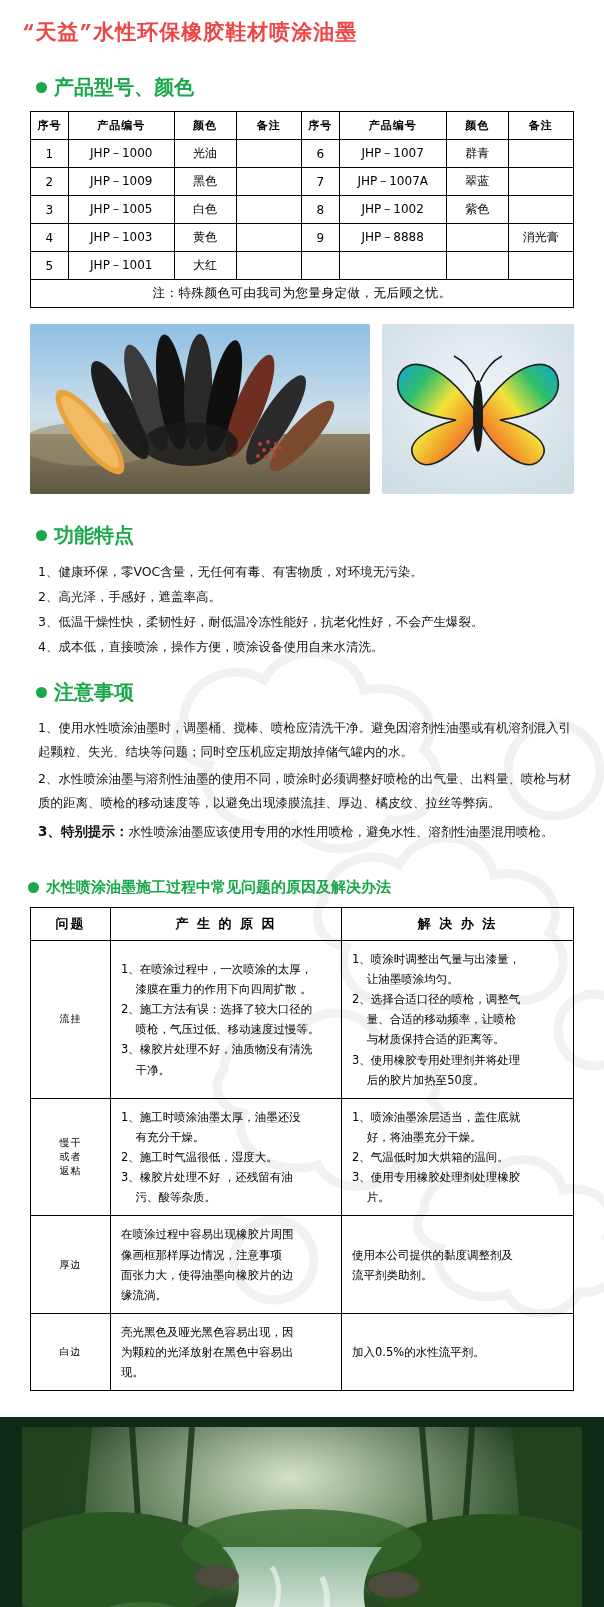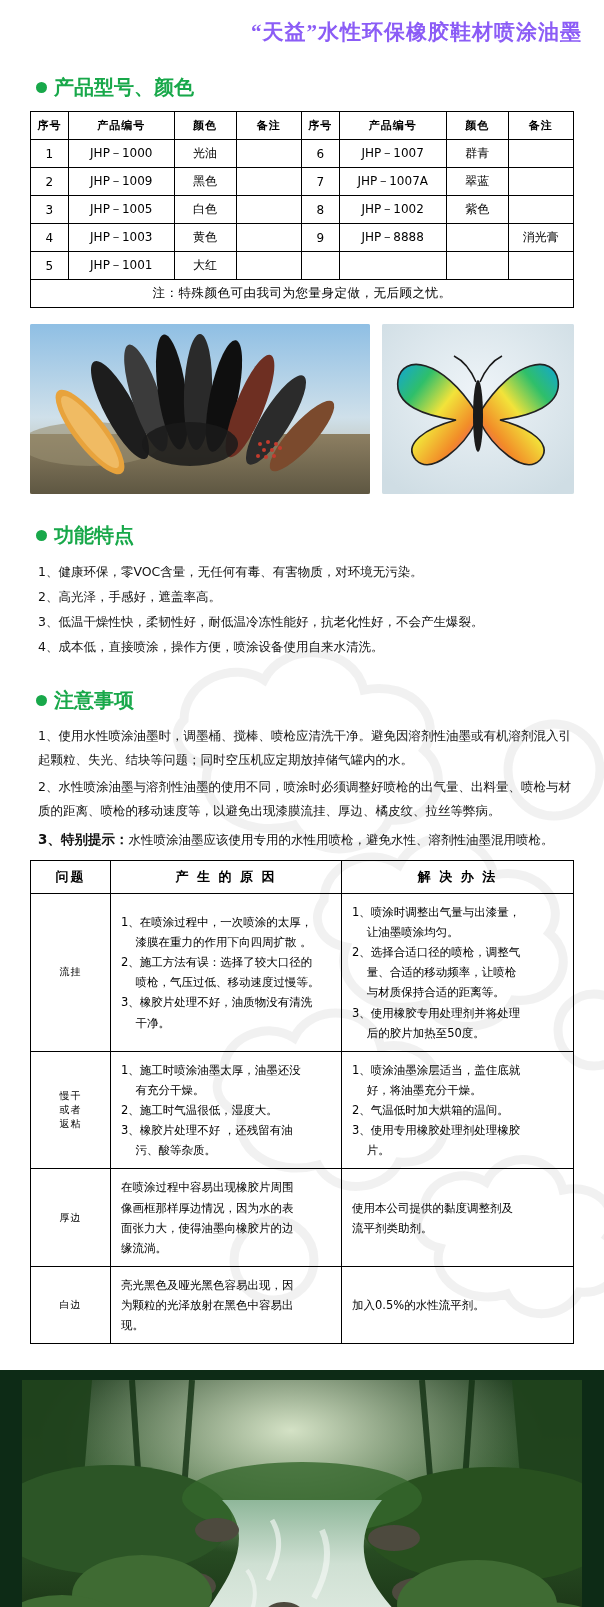--- a/index.html
+++ b/index.html
@@ -29,27 +29,27 @@
     opacity: 0.35;
     pointer-events: none;
     z-index: 0;
   }
   .content {
     position: relative;
     z-index: 2;
     padding: 0 22px;
   }
   .main-title {
-    text-align: right;
-    font-family: Liberation Serif, serif;
+    text-align: left;
+    font-family: Liberation Mono, monospace;
     font-weight: bold;
     font-size: 21px;
     letter-spacing: 1px;
     padding: 18px 0 14px 0;
-    color: #8b5cf6;
+    color: #ef4444;
   }
   .section-head {
     display: flex;
     align-items: center;
     gap: 7px;
     margin: 14px 0 10px 14px;
   }
   .bullet-dot {
     width: 11px;
     height: 11px;
@@ -345,32 +345,36 @@
       <span class="bullet-dot"></span>
       <span class="label">功能特点</span>
     </div>
     <div class="feature-list">
       <div>1、健康环保，零VOC含量，无任何有毒、有害物质，对环境无污染。</div>
       <div>2、高光泽，手感好，遮盖率高。</div>
       <div>3、低温干燥性快，柔韧性好，耐低温冷冻性能好，抗老化性好，不会产生爆裂。</div>
       <div>4、成本低，直接喷涂，操作方便，喷涂设备使用自来水清洗。</div>
     </div>
 
-    <div class="section-head" style="margin-top:28px;">
+    <div class="section-head" style="margin-top:20px;">
       <span class="bullet-dot"></span>
       <span class="label">注意事项</span>
     </div>
     <div class="caution-list">
       <div class="li">1、使用水性喷涂油墨时，调墨桶、搅棒、喷枪应清洗干净。避免因溶剂性油墨或有机溶剂混入引起颗粒、失光、结块等问题；同时空压机应定期放掉储气罐内的水。</div>
       <div class="li">2、水性喷涂油墨与溶剂性油墨的使用不同，喷涂时必须调整好喷枪的出气量、出料量、喷枪与材质的距离、喷枪的移动速度等，以避免出现漆膜流挂、厚边、橘皮纹、拉丝等弊病。</div>
       <div class="li">
         <span class="hl" style="font-size:13.5px;">3、特别提示：</span><span>水性喷涂油墨应该使用专用的水性用喷枪，避免水性、溶剂性油墨混用喷枪。</span>
       </div>
     </div>
 
+    <div class="section-head wide" style="margin-top:34px;margin-left:6px;">
+      <span class="bullet-dot"></span>
+      <span class="label">水性喷涂油墨施工过程中常见问题的原因及解决办法</span>
+    </div>
 
     <table class="issues">
       <tbody>
           <tr>
         <th>问题</th>
         <th>产 生 的 原 因</th>
         <th>解 决 办 法</th>
       </tr>
 
       <tr>
@@ -411,21 +415,21 @@
           <div>2、气温低时加大烘箱的温间。</div>
           <div>3、使用专用橡胶处理剂处理橡胶</div>
           <div>    片。</div>
         </td>
       </tr>
 
       <tr>
         <td class="prob" style="white-space:pre-line;">厚边</td>
         <td class="cause lines">
           <div>在喷涂过程中容易出现橡胶片周围</div>
-          <div>像画框那样厚边情况，因为水的表</div>
+          <div>像画框那样厚边情况，注意事项</div>
           <div>面张力大，使得油墨向橡胶片的边</div>
           <div>缘流淌。</div>
         </td>
         <td class="fix lines">
           <div>使用本公司提供的黏度调整剂及</div>
           <div>流平剂类助剂。</div>
         </td>
       </tr>
 
       <tr>

